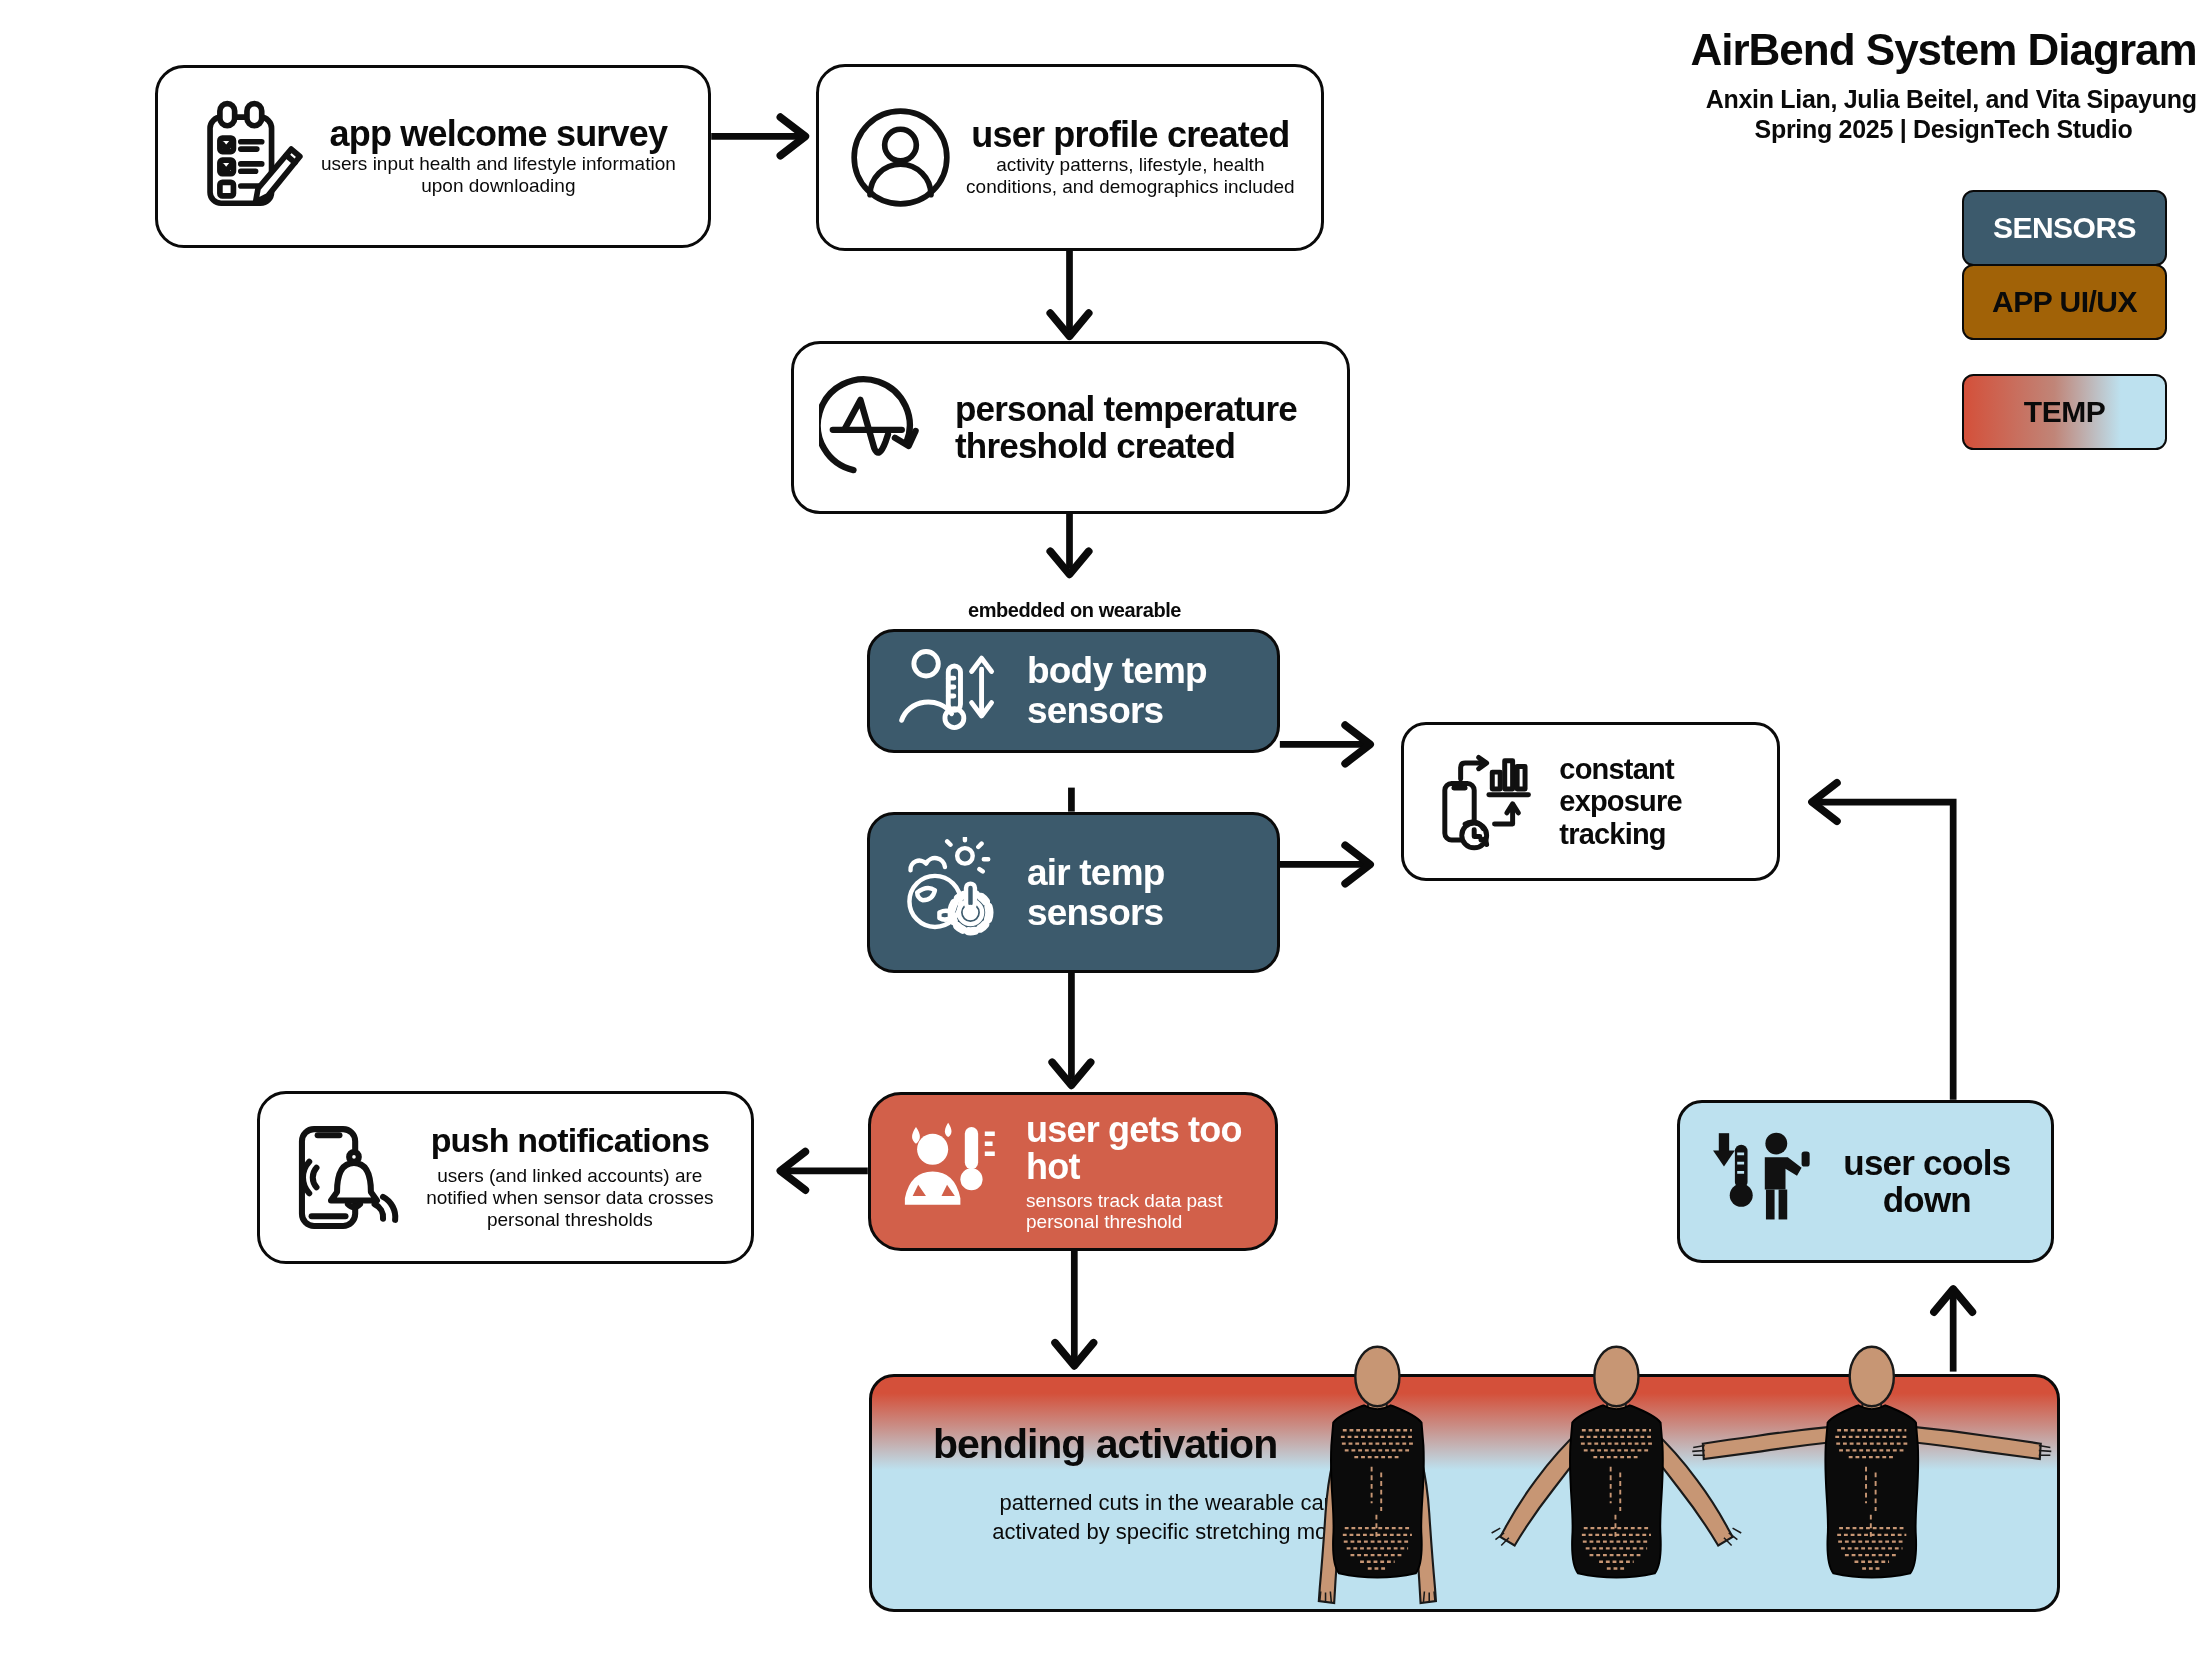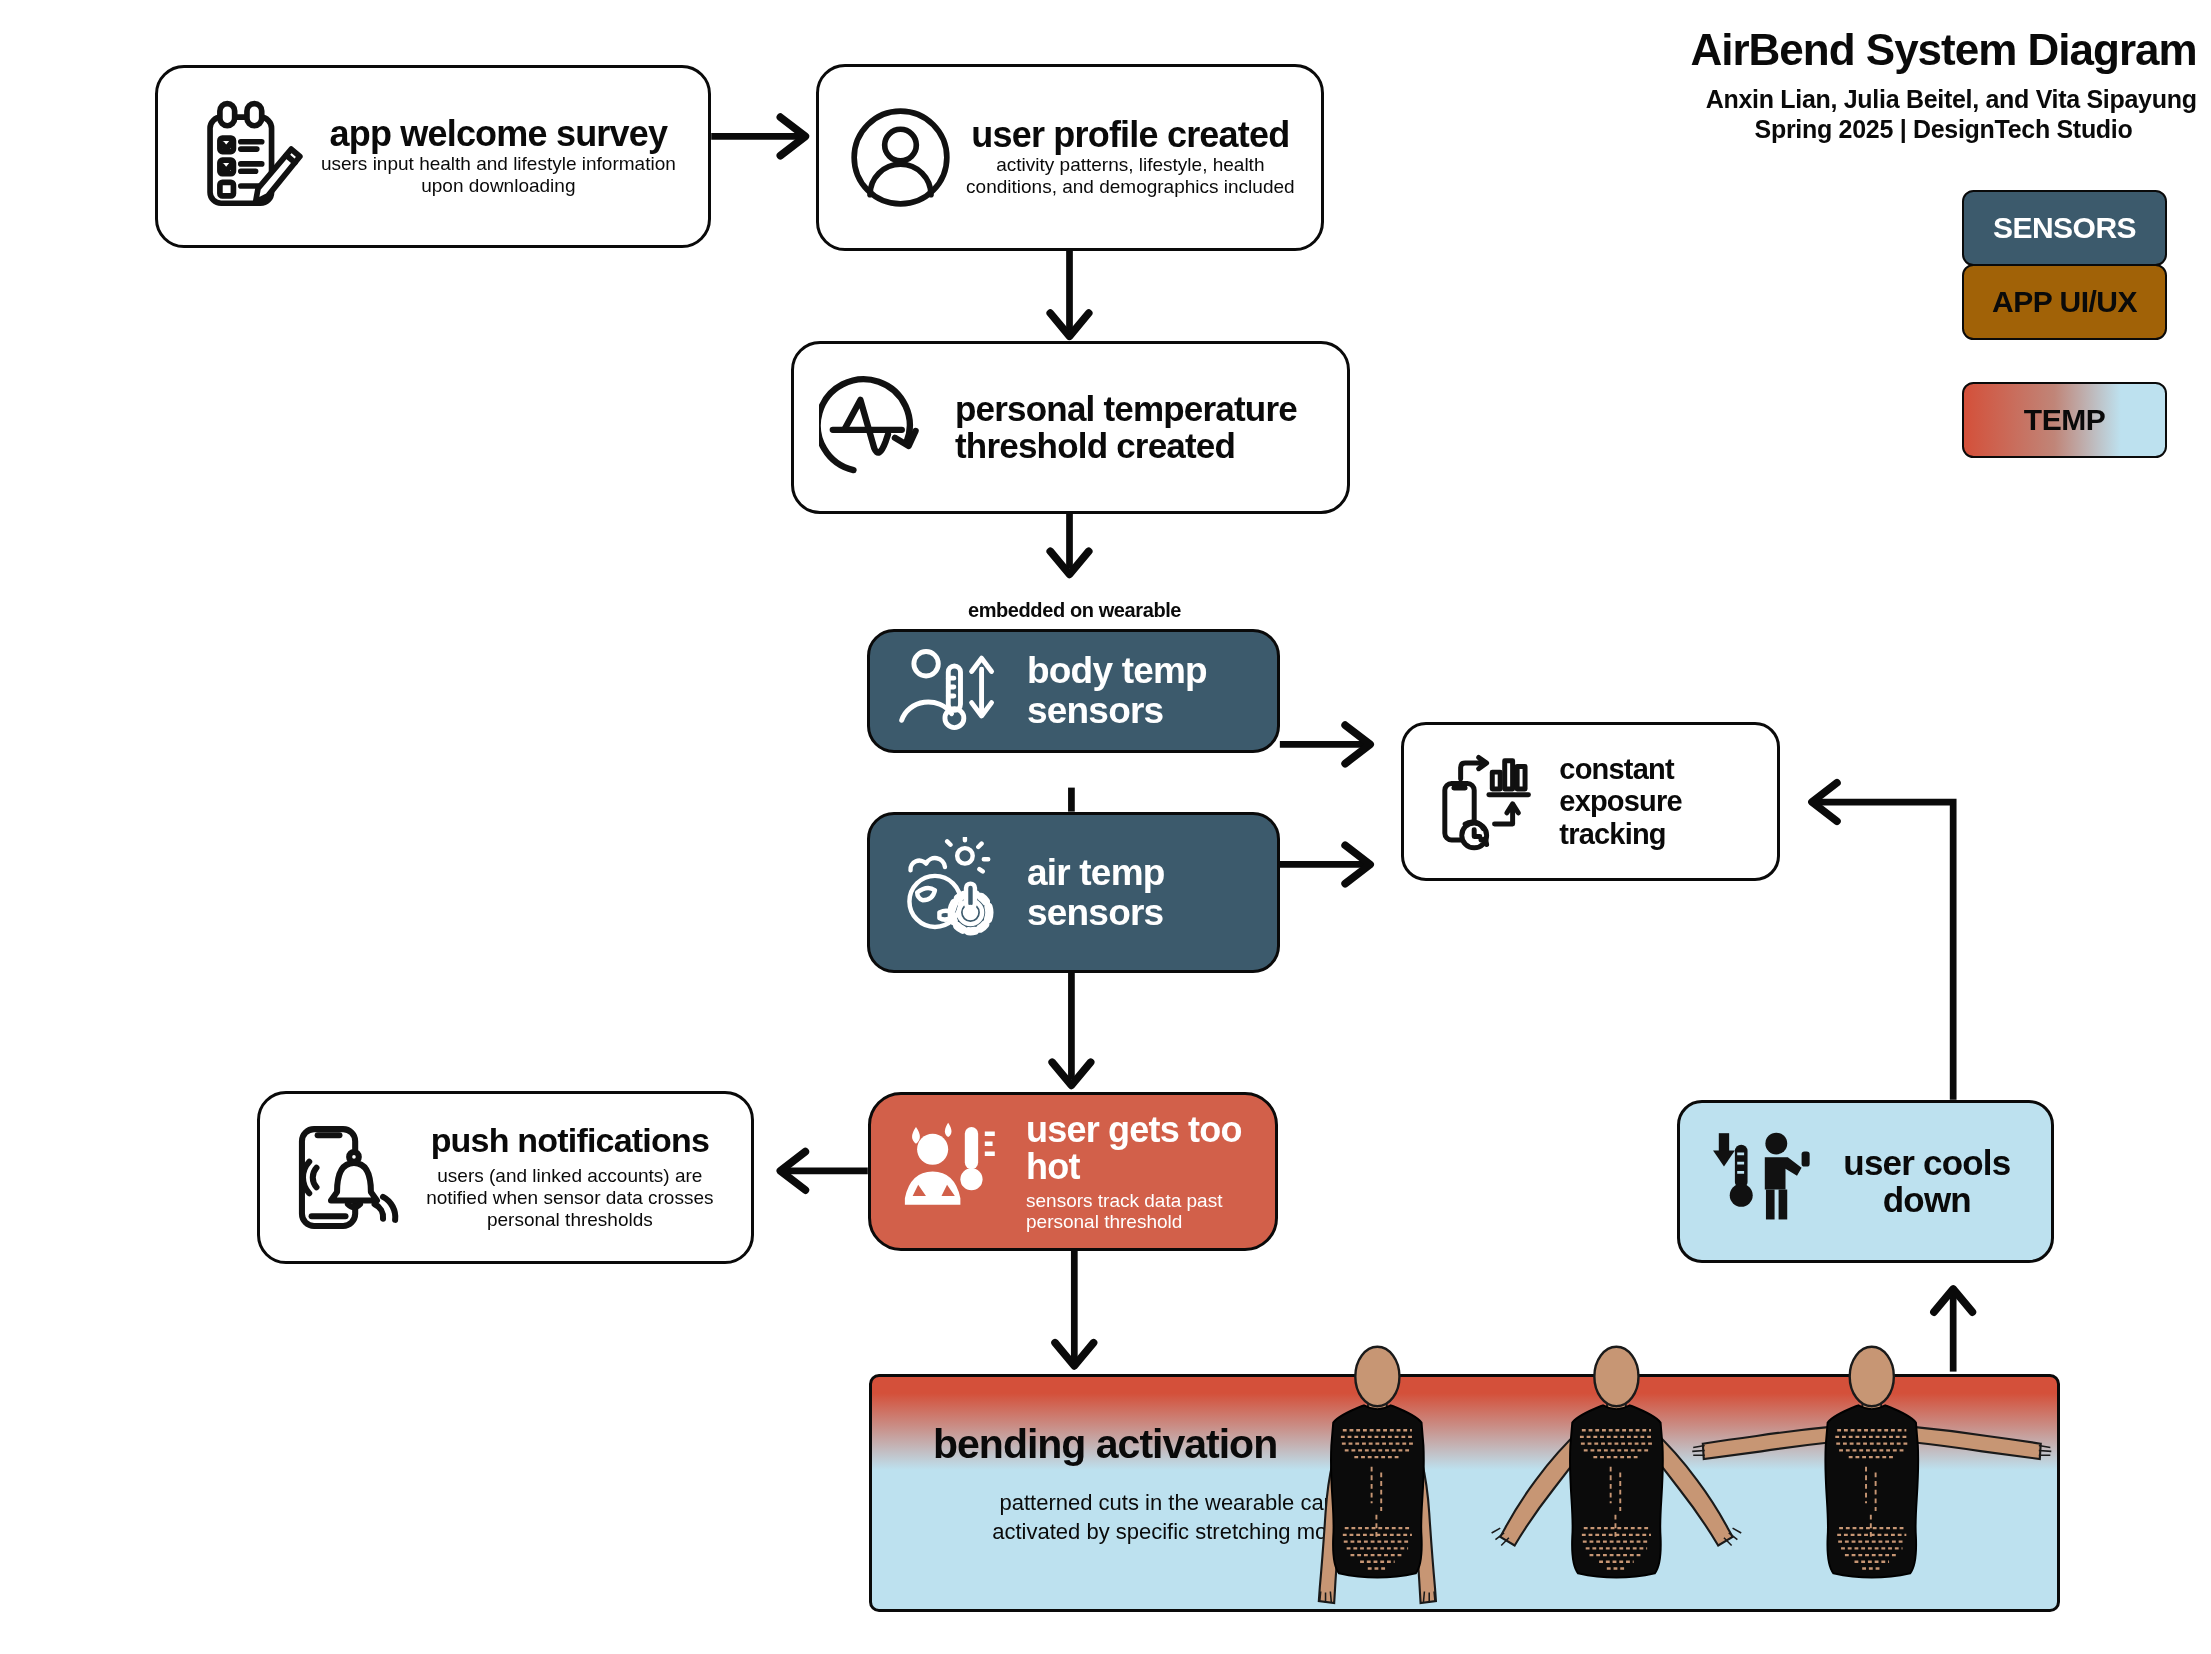--- a/index.html
+++ b/index.html
@@ -14,21 +14,21 @@
   .titleblock h1{margin:0;font-size:44px;font-weight:800;letter-spacing:-1px;}
   .titleblock .authors{margin-top:9.6px;font-size:25px;font-weight:700;letter-spacing:-0.3px;}
   .titleblock .credit{margin-top:1.9px;font-size:25px;font-weight:700;letter-spacing:-0.3px;text-align:center;}
 
   
   .legend-item{position:absolute;left:1962px;width:205px;height:76px;border:2.9px solid #0a0a0a;
                border-radius:11.5px;display:flex;align-items:center;justify-content:center;
                font-size:30px;font-weight:800;letter-spacing:-0.5px;z-index:2;box-sizing:border-box;}
   #lg-sensors{top:190px;background:#3c5a6c;color:#fff;}
   #lg-app{top:264px;background:#a16207;color:#0a0a0a;text-align:center;}
-  #lg-temp{top:382px;background:linear-gradient(90deg,#d4503a 0%,#c08578 45%,#bde1ef 78%,#bde1ef 100%);color:#0a0a0a;}
+  #lg-temp{top:374px;background:linear-gradient(90deg,#d4503a 0%,#c08578 45%,#bde1ef 78%,#bde1ef 100%);color:#0a0a0a;}
 
   
   .node{position:absolute;background:#fff;border:3.4px solid #0a0a0a;border-radius:29px;
         display:flex;align-items:center;box-sizing:border-box;z-index:2;padding:0 17.3px 0 25px;}
   .node .icon{flex:0 0 auto;display:flex;align-items:center;justify-content:center;}
   .node .txt{flex:1 1 auto;min-width:0;}
   .node h3{margin:0;font-size:36px;font-weight:800;letter-spacing:-0.8px;line-height:1.05;}
   .node p{margin:0 0 0 0;font-size:19px;line-height:1.18;}
   .node.dark{background:#3c5a6c;color:#fff;}
   .node.hot{background:#d2604a;color:#fff;border-radius:33px;}
@@ -50,21 +50,21 @@
   #n-toohot{left:868px;top:1092px;width:410px;height:159px;}
   #n-toohot h3{font-size:36px;}
   #n-toohot p{font-size:19px;margin-top:3.8px;line-height:1.12;}
   #n-cools{left:1677px;top:1100px;width:377px;height:163px;}
   #n-cools h3{font-size:35px;}
 
   .anno{position:absolute;left:940px;top:599px;width:269px;text-align:center;
         font-size:20px;font-weight:800;letter-spacing:-0.4px;z-index:2;}
 
   
-  #n-bending{left:869px;top:1374px;width:1191px;height:238px;border-radius:10px;padding:12px;
+  #n-bending{left:869px;top:1374px;width:1191px;height:238px;border-radius:25px;padding:12px;
              display:block;background:linear-gradient(180deg,#d4503a 0%,#d4503a 7%,#c9918a 22%,#bde1ef 40%,#bde1ef 100%);}
   #n-bending .btxt{position:absolute;left:61px;top:44px;width:538px;}
   #n-bending h2{margin:0;font-size:41px;font-weight:800;letter-spacing:-1px;}
   #n-bending p{margin:21px 0 0 58px;width:384px;text-align:center;font-size:22px;line-height:1.3;}
   .figures{position:absolute;left:1307px;top:1340px;z-index:3;}
 </style>
 </head>
 <body>
 
 <div class="canvas">

